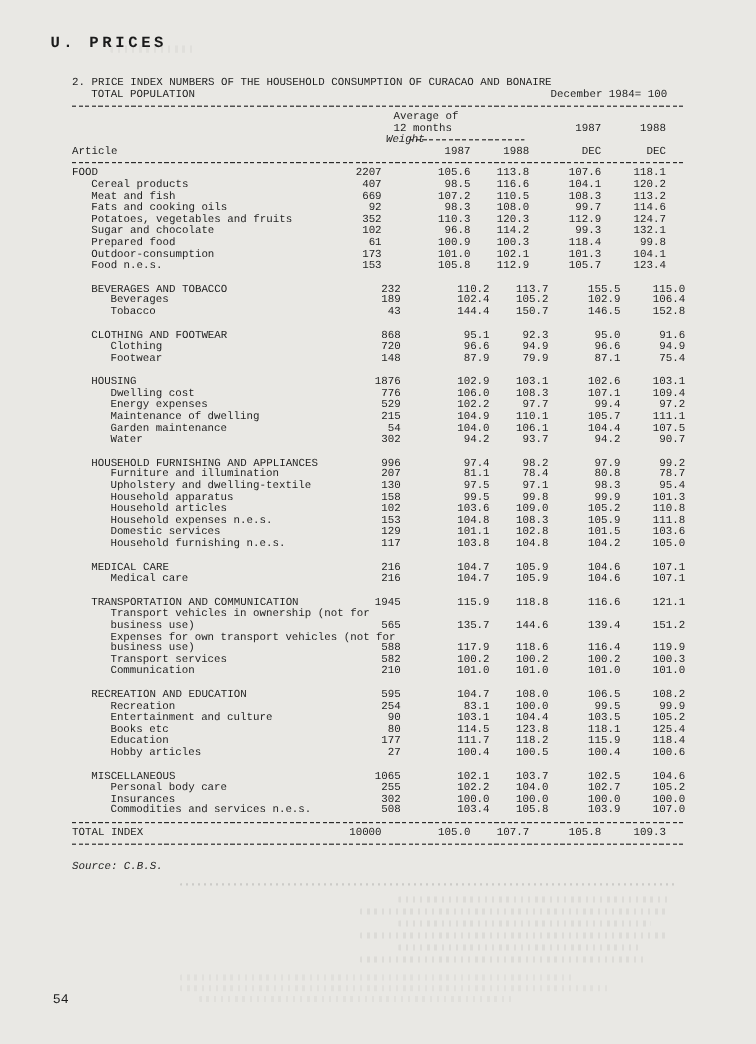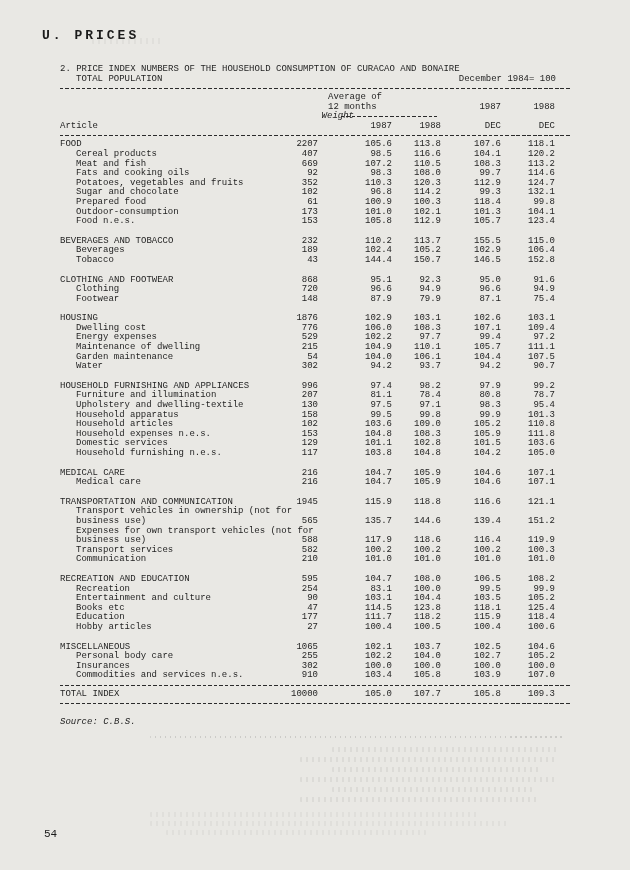--- a/index.html
+++ b/index.html
@@ -41,21 +41,21 @@
   .c-d88 { width: 54px; }
   .c-avg { width: 123px; text-align: left; flex: 0 0 auto; }
   .hdr .c-avg { padding-left: 10px; box-sizing: border-box; }
   .ind { padding-left: 16px; box-sizing: border-box; }
   .w-head { transform: translateX(36px); font-style: italic; }
   .avg-dash {
     height: 1px; width: 96px; margin: 4px 4px 0 auto;
     background-image: repeating-linear-gradient(90deg, #2b2b2b 0, #2b2b2b 3.5px, transparent 3.5px, transparent 5.5px);
   }
 
-  .section:not(:first-child) { margin-top: 10px; }
+  .section:not(:first-child) { margin-top: 10px; margin-left: 16px; }
   .source { margin-top: 10px; font-style: italic; }
 
   .page-number { position: absolute; left: 44px; top: 828px; font-size: 11px; color: #1b1b1b; }
 
   
   .artifact {
     position: absolute; height: 5px; border-radius: 1px;
     background-image: repeating-linear-gradient(90deg, rgba(70,70,70,.55) 0 2px, transparent 2px 6px);
     opacity: .14; filter: blur(.4px);
   }
@@ -456,21 +456,21 @@
           <div class="row">
             <div class="c-label ind">Entertainment and culture</div>
             <div class="c-w num">90</div>
             <div class="c-a87 num">103.1</div>
             <div class="c-a88 num">104.4</div>
             <div class="c-d87 num">103.5</div>
             <div class="c-d88 num">105.2</div>
           </div>
           <div class="row">
             <div class="c-label ind">Books etc</div>
-            <div class="c-w num">47</div>
+            <div class="c-w num">80</div>
             <div class="c-a87 num">114.5</div>
             <div class="c-a88 num">123.8</div>
             <div class="c-d87 num">118.1</div>
             <div class="c-d88 num">125.4</div>
           </div>
           <div class="row">
             <div class="c-label ind">Education</div>
             <div class="c-w num">177</div>
             <div class="c-a87 num">111.7</div>
             <div class="c-a88 num">118.2</div>
@@ -506,21 +506,21 @@
           <div class="row">
             <div class="c-label ind">Insurances</div>
             <div class="c-w num">302</div>
             <div class="c-a87 num">100.0</div>
             <div class="c-a88 num">100.0</div>
             <div class="c-d87 num">100.0</div>
             <div class="c-d88 num">100.0</div>
           </div>
           <div class="row">
             <div class="c-label ind">Commodities and services n.e.s.</div>
-            <div class="c-w num">910</div>
+            <div class="c-w num">508</div>
             <div class="c-a87 num">103.4</div>
             <div class="c-a88 num">105.8</div>
             <div class="c-d87 num">103.9</div>
             <div class="c-d88 num">107.0</div>
           </div>
         </div>
       </div>
 
     <div class="sep"></div>
 

